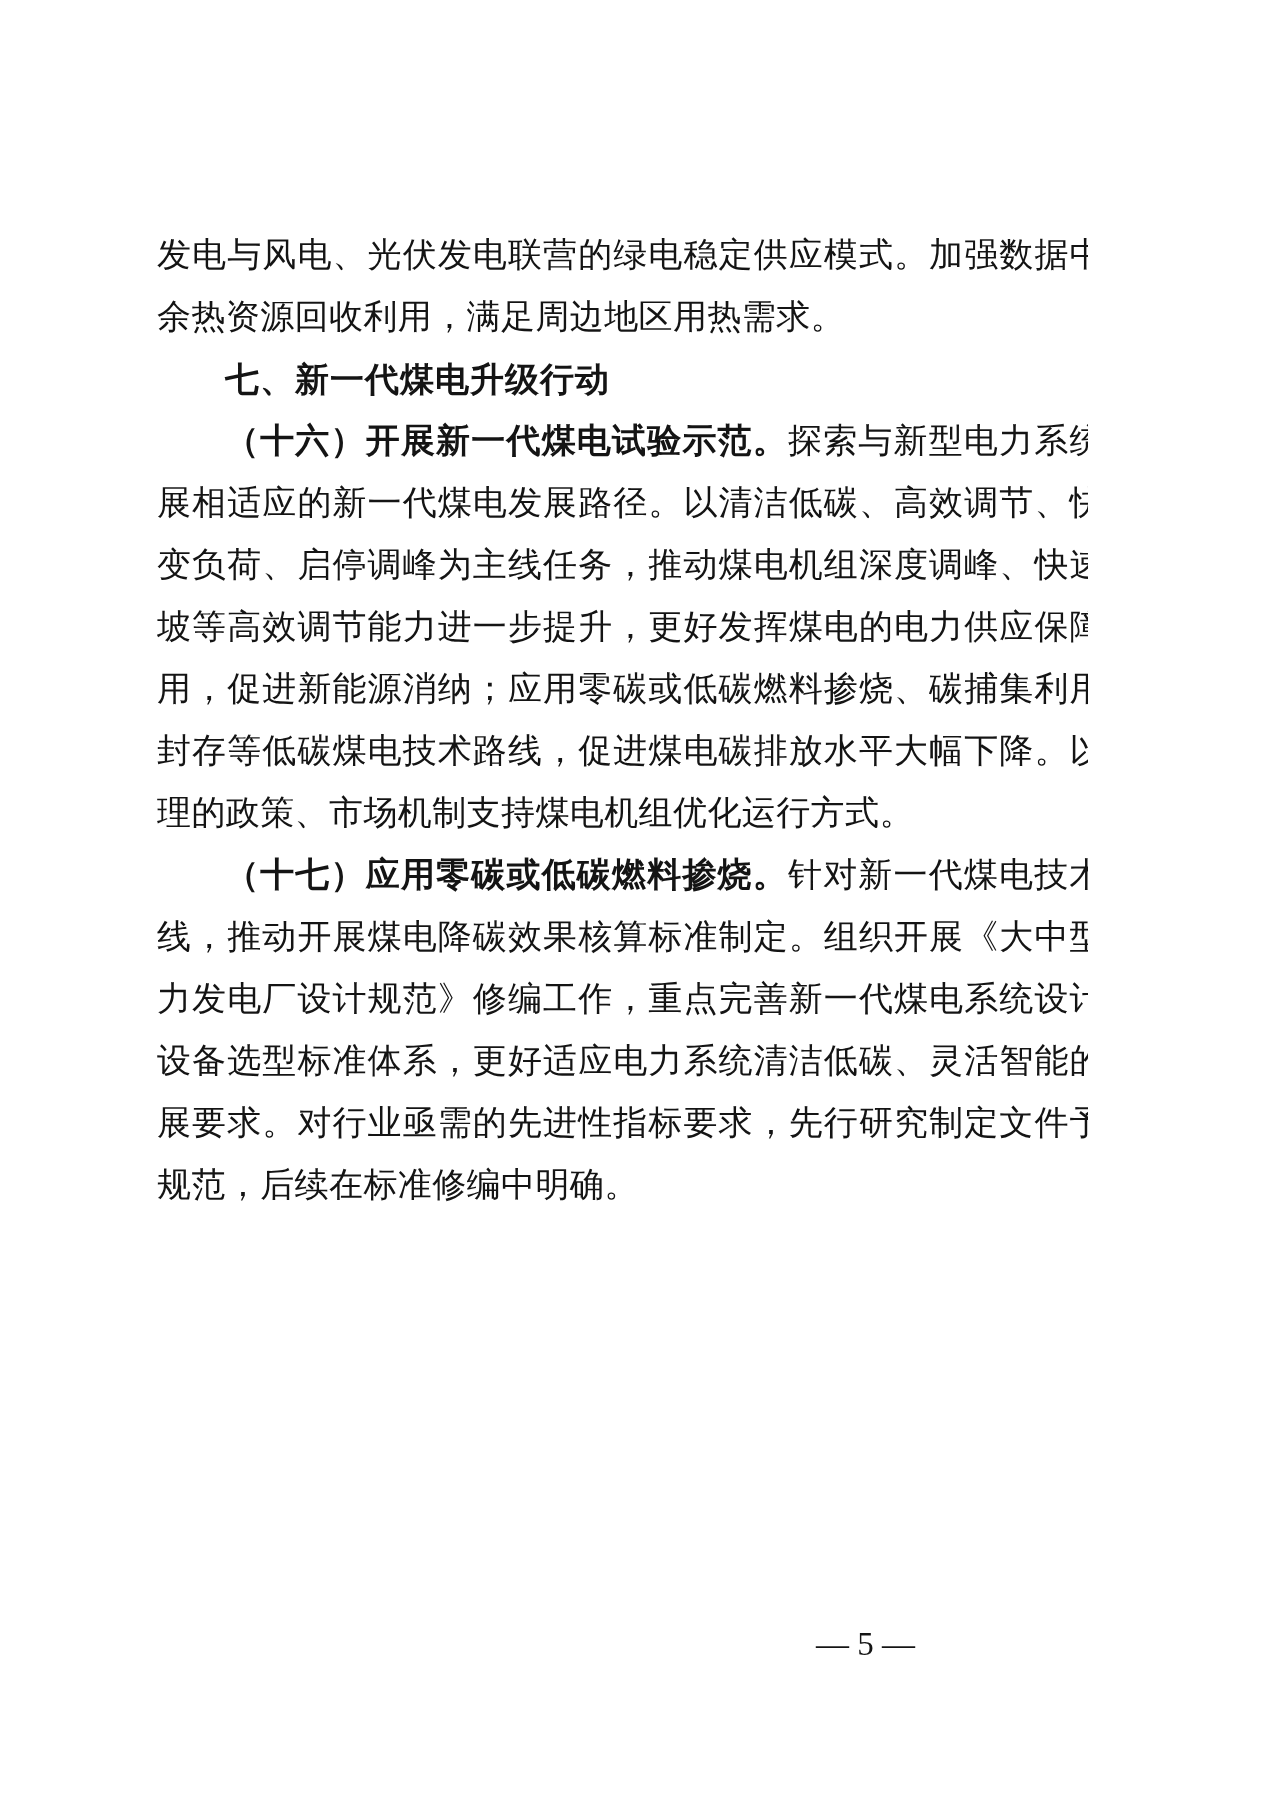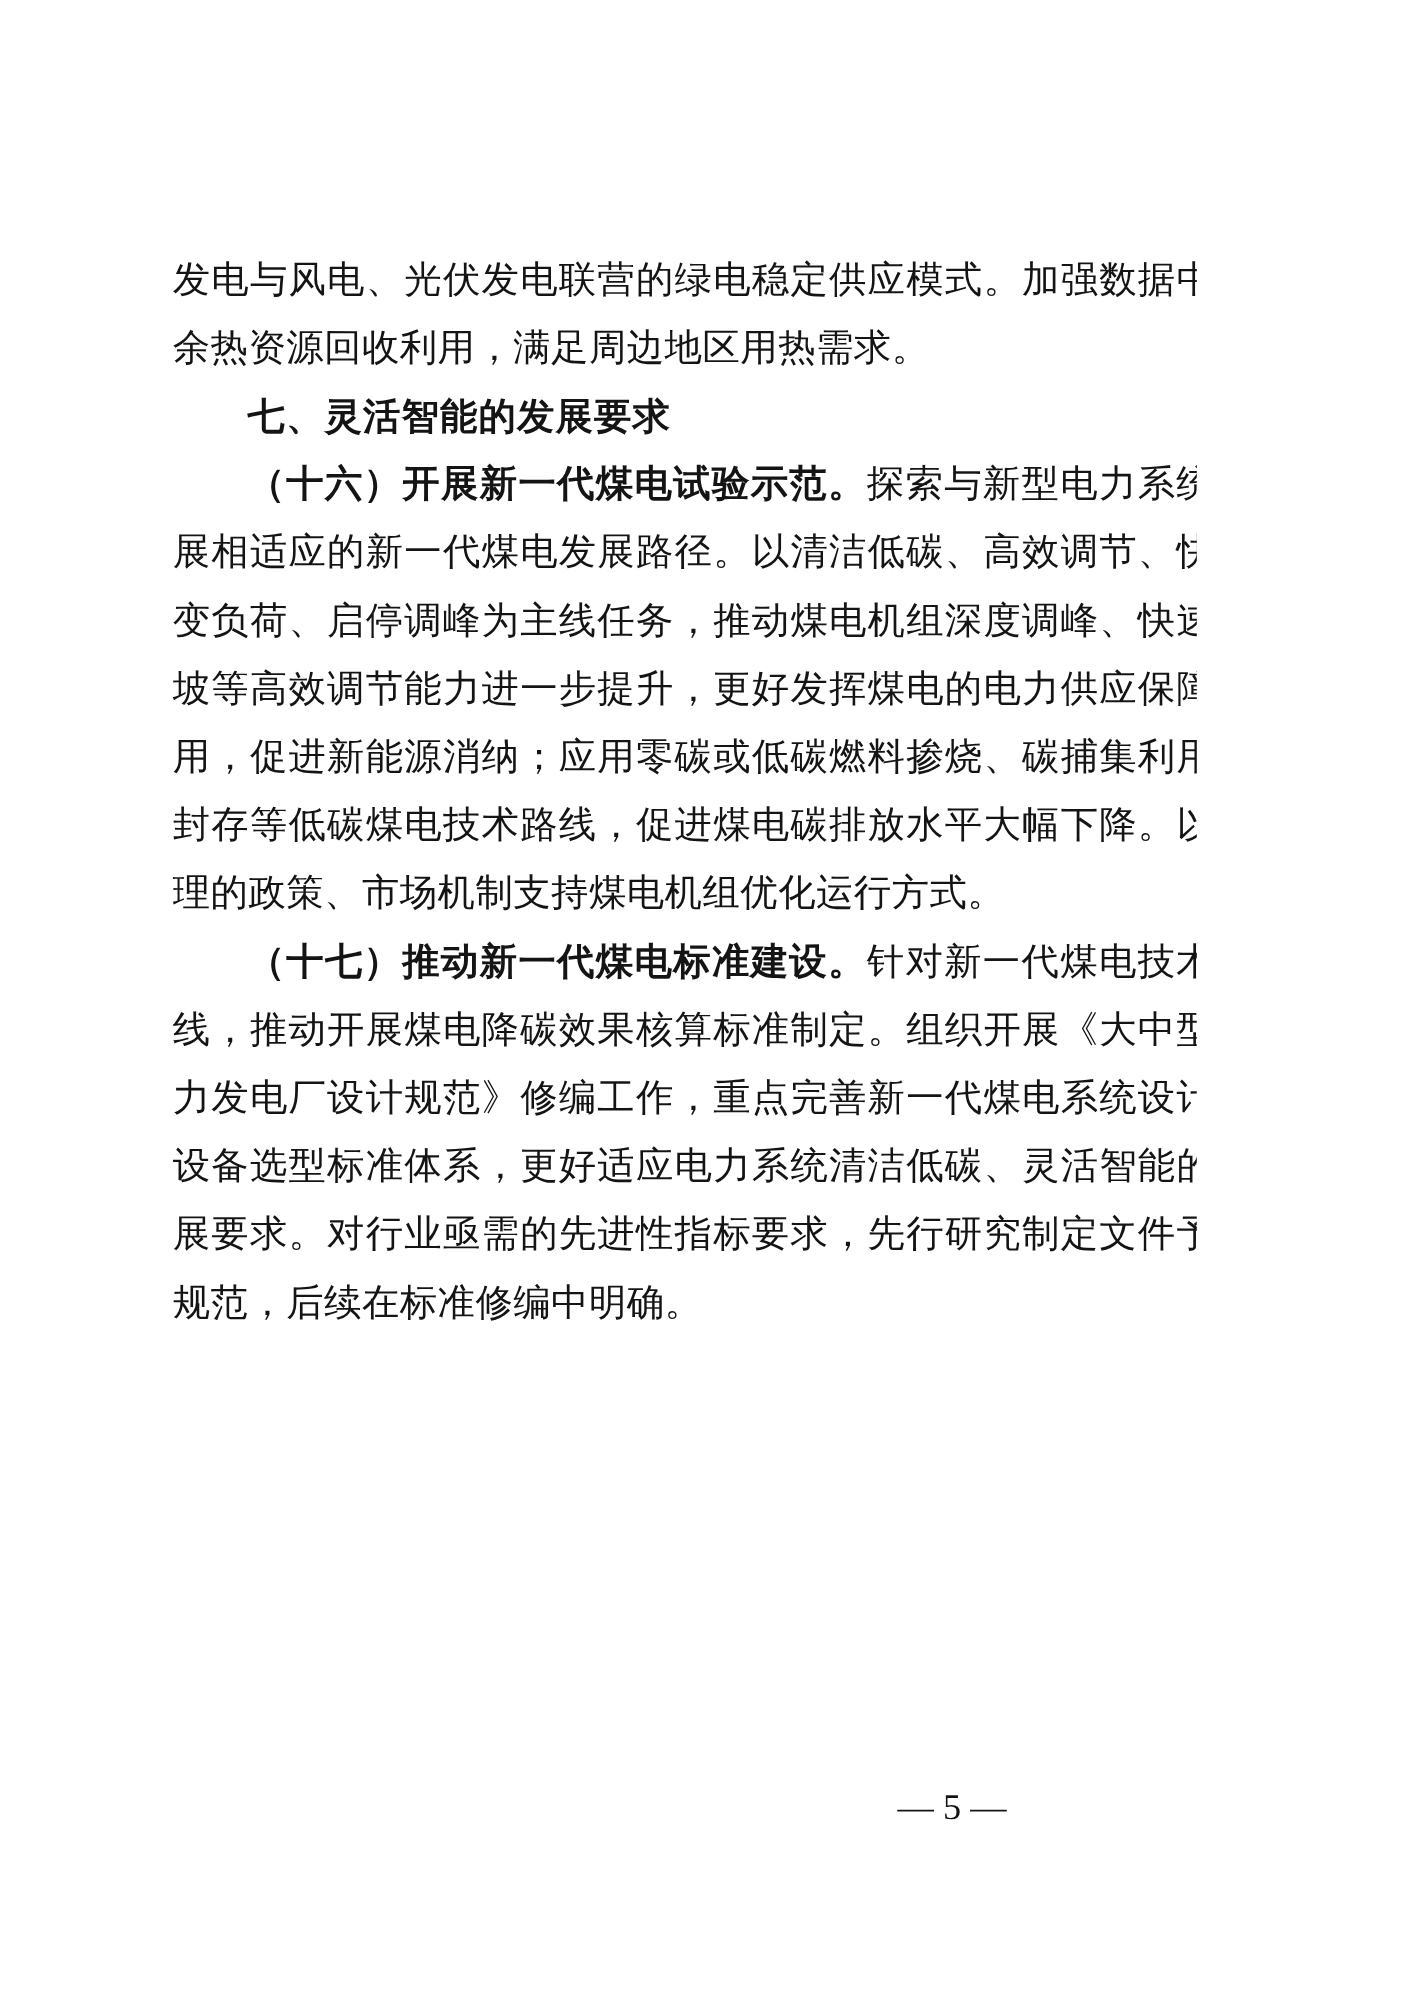--- a/index.html
+++ b/index.html
@@ -59,22 +59,22 @@
 </style>
 </head>
 <body>
 
 <div class="page">
   <div class="content">
 
     <p class="para no-indent"><span>发电与风电、光伏发电联营的绿电稳定供应模式。加强数据中心余热资源回收利用，满足周边地区用热需求。</span></p>
 
 
-    <h2 class="section-heading">七、灵活智能的发展要求</h2>
+    <h2 class="section-heading">七、新一代煤电升级行动</h2>
 
     <p class="para"><span class="lead">（十六）开展新一代煤电试验示范。</span><span>探索与新型电力系统发展相适应的新一代煤电发展路径。以清洁低碳、高效调节、快速变负荷、启停调峰为主线任务，推动煤电机组深度调峰、快速爬坡等高效调节能力进一步提升，更好发挥煤电的电力供应保障作用，促进新能源消纳；应用零碳或低碳燃料掺烧、碳捕集利用与封存等低碳煤电技术路线，促进煤电碳排放水平大幅下降。以合理的政策、市场机制支持煤电机组优化运行方式。</span></p>
 
-    <p class="para"><span class="lead">（十七）推动新一代煤电标准建设。</span><span>针对新一代煤电技术路线，推动开展煤电降碳效果核算标准制定。组织开展《大中型火力发电厂设计规范》修编工作，重点完善新一代煤电系统设计及设备选型标准体系，更好适应电力系统清洁低碳、灵活智能的发展要求。对行业亟需的先进性指标要求，先行研究制定文件予以规范，后续在标准修编中明确。</span></p>
+    <p class="para"><span class="lead">（十七）应用零碳或低碳燃料掺烧。</span><span>针对新一代煤电技术路线，推动开展煤电降碳效果核算标准制定。组织开展《大中型火力发电厂设计规范》修编工作，重点完善新一代煤电系统设计及设备选型标准体系，更好适应电力系统清洁低碳、灵活智能的发展要求。对行业亟需的先进性指标要求，先行研究制定文件予以规范，后续在标准修编中明确。</span></p>
 
   </div>
 
   <div class="page-number">— 5 —</div>
 </div>
 
 </body></html>

